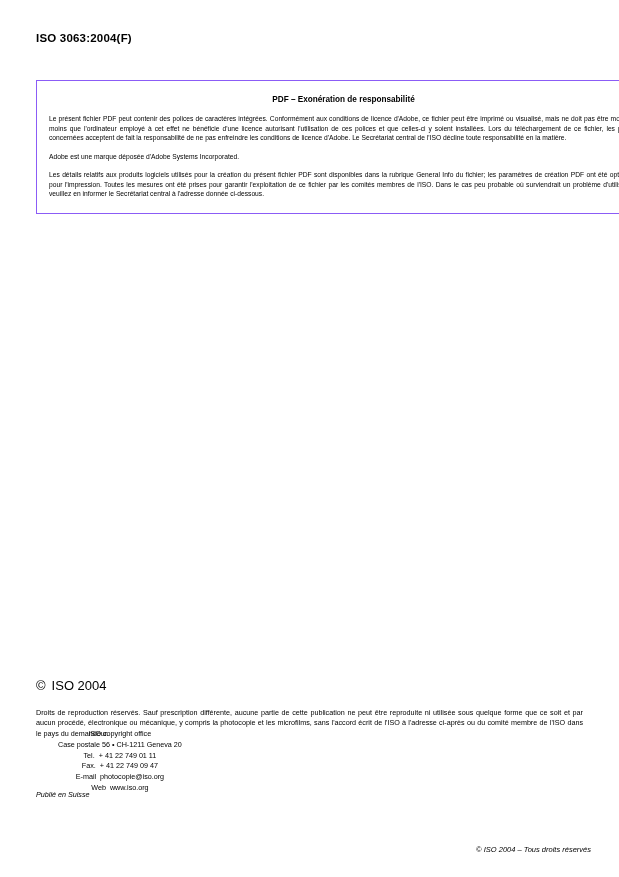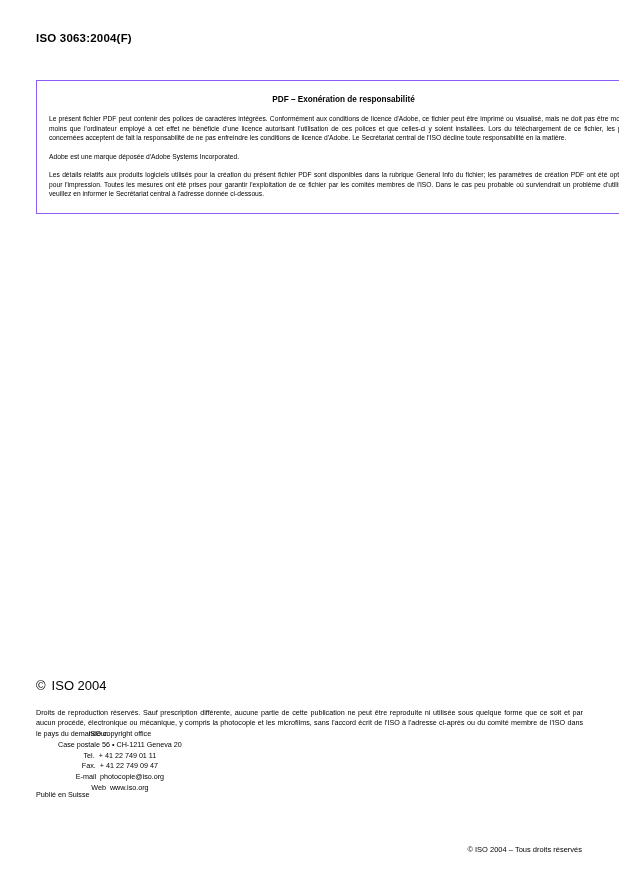--- a/index.html
+++ b/index.html
@@ -82,33 +82,35 @@
     text-align: center;
   }
   .address-block div {
     white-space: pre;
   }
   .published-line {
     position: absolute;
     left: 36px;
     top: 790px;
     font-size: 7.2px;
+    font-style: italic;
   }
   .footer-page-number {
     position: absolute;
     left: 36px;
     top: 845px;
     font-size: 7.5px;
     margin-top: 42px;
   }
   .footer-rights {
     position: absolute;
-    right: 37px;
+    right: 28px;
     top: 845px;
     font-size: 7.5px;
+    font-style: italic;
   }
 </style>
 </head>
 <body>
 
 <div class="page">
 
   <div class="header-title">ISO 3063:2004(F)</div>
 
   <div class="disclaimer-box">

